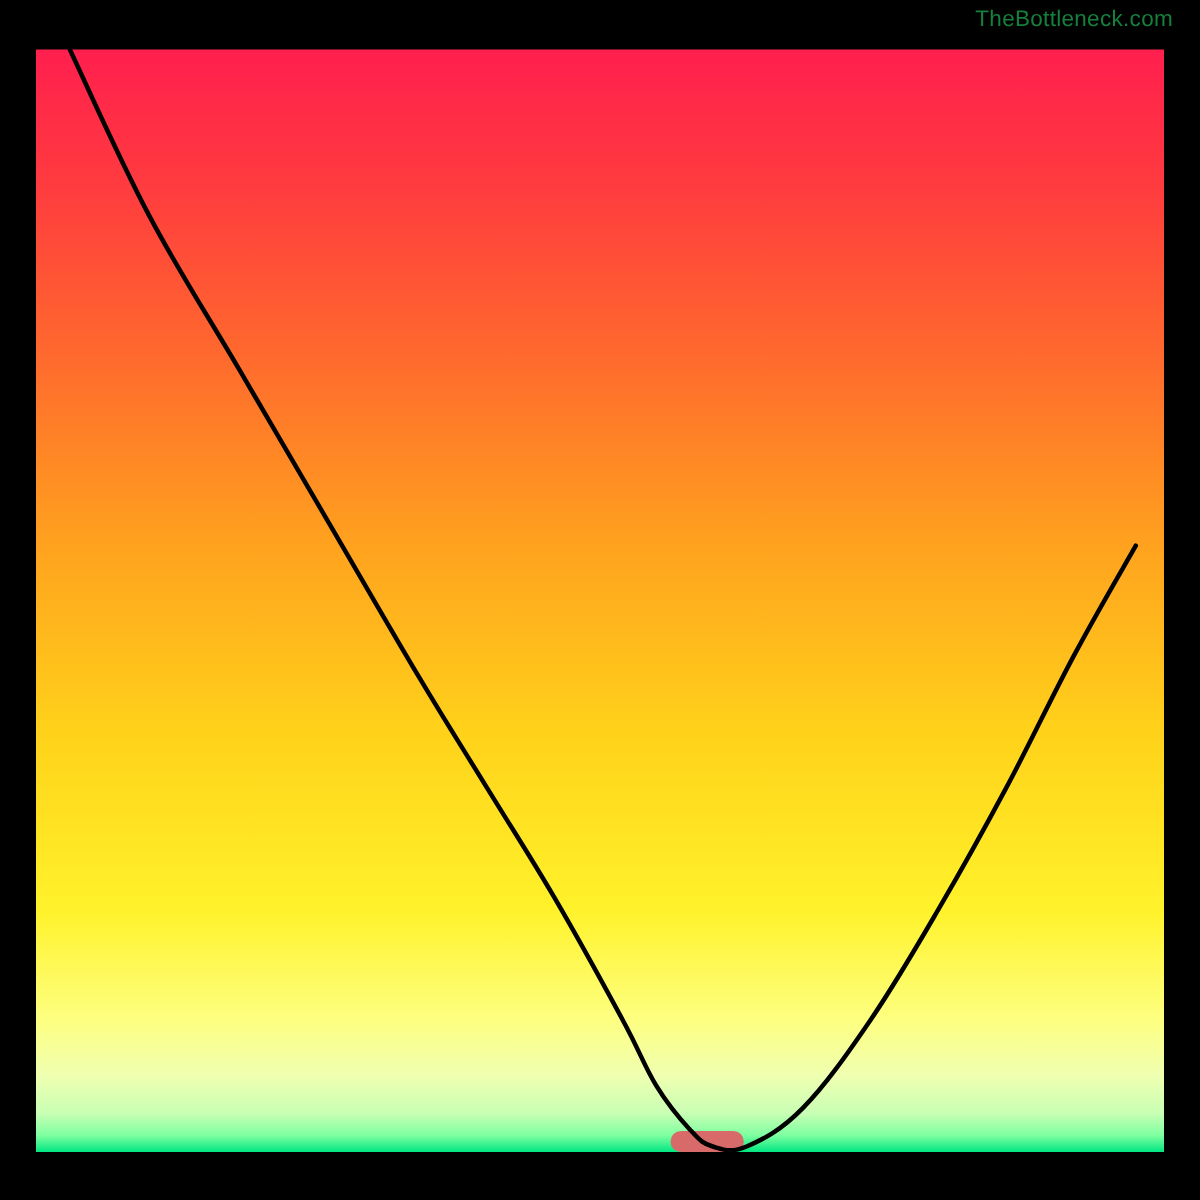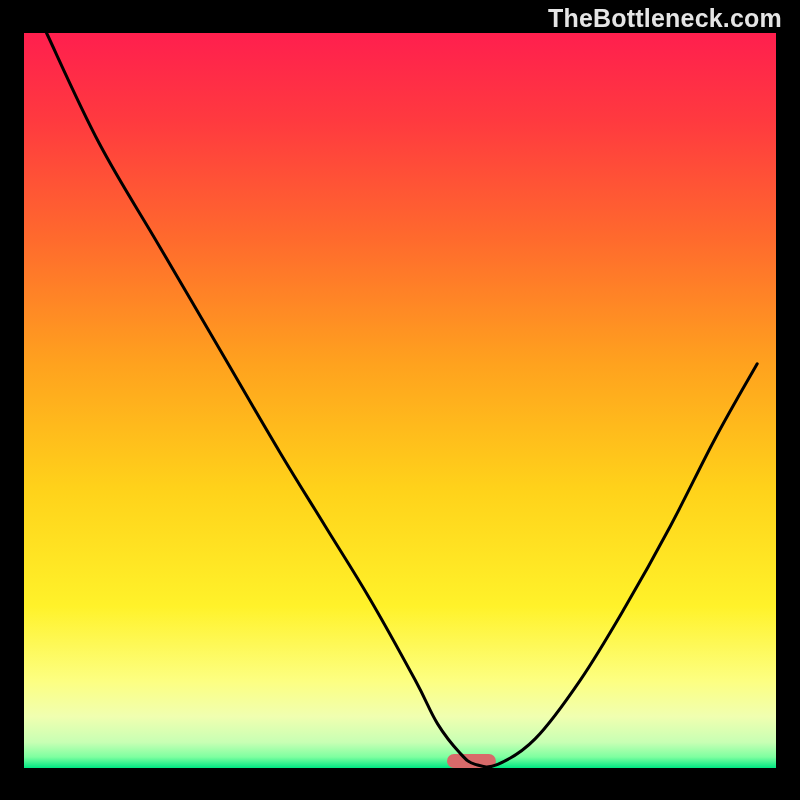--- a/index.html
+++ b/index.html
@@ -14,23 +14,23 @@
   .frame {
     position: relative;
     width: 800px;
     height: 800px;
     background: #000;
   }
   .watermark {
     position: absolute;
     top: 4px;
     right: 18px;
-    color: #e5e5e5;
-    font-size: 25px;
-    font-weight: 700;
+    color: #15803d;
+    font-size: 15px;
+    font-weight: 400;
     letter-spacing: 0.2px;
     user-select: none;
     z-index: 10;
   }
   svg {
     position: absolute;
     left: 0;
     top: 0;
     width: 800px;
     height: 800px;

